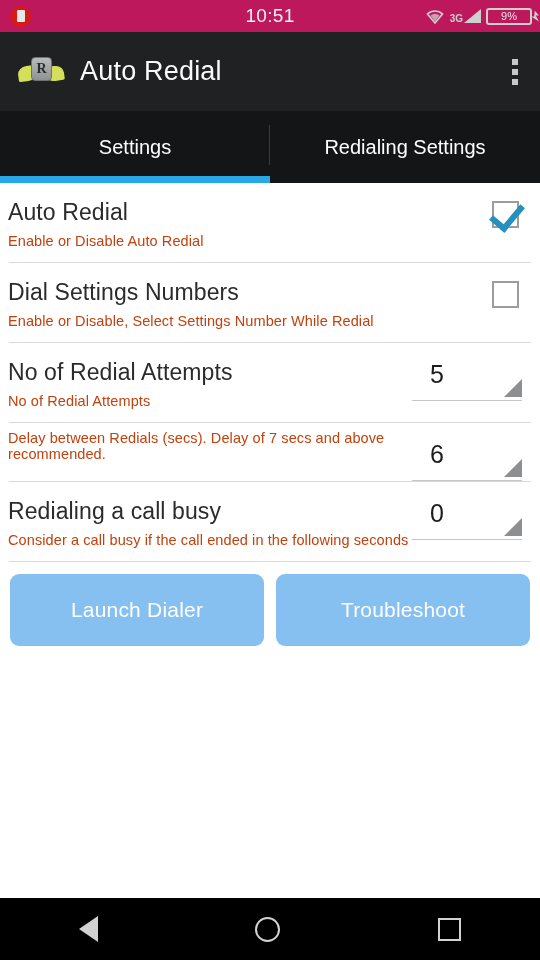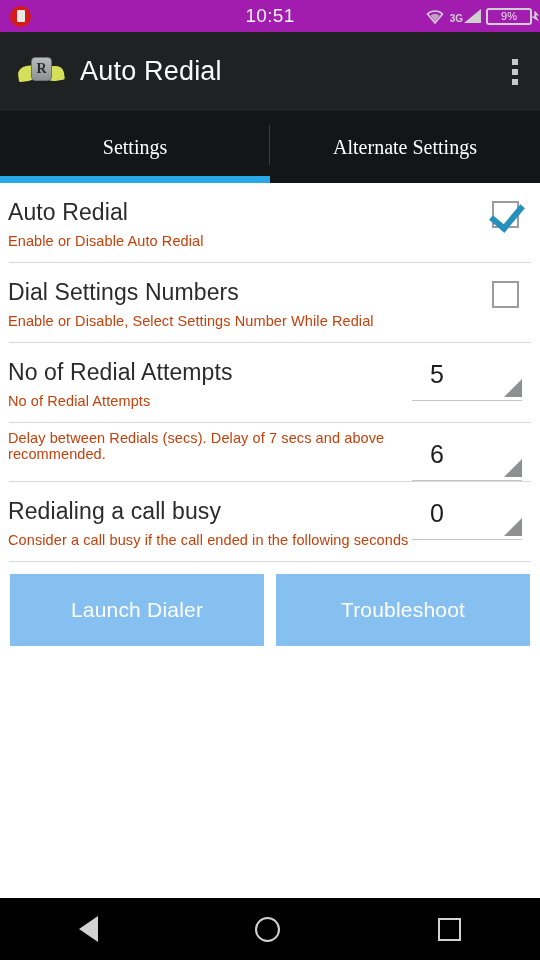--- a/index.html
+++ b/index.html
@@ -7,21 +7,21 @@
     width: 540px; height: 960px;
     background: #ffffff;
     font-family: "Liberation Sans", sans-serif;
     overflow: hidden;
   }
   #screen { position: relative; width: 540px; height: 960px; background: #fff; }
 
   
   .statusbar {
     position: absolute; top: 0; left: 0; width: 540px; height: 32px;
-    background: #a21caf; display: flex; align-items: center;
+    background: #be185d; display: flex; align-items: center;
   }
   .sb-left { display: flex; align-items: center; padding-left: 10px; width: 150px; }
   .sim-icon {
     width: 21px; height: 21px; border-radius: 50%;
     background: #d51a1a; display: flex; align-items: center; justify-content: center;
   }
   .sim-icon .inner { width: 8px; height: 12px; background: #e8e8e8; border-radius: 1px 1px 1px 1px; }
   .sb-clock {
     flex: 1; text-align: center; color: #f2f2f2;
     font-size: 19px; letter-spacing: 0.3px;
@@ -63,21 +63,21 @@
   }
   .app-title {
     margin-left: 16px; color: #fafafa; font-size: 27px; font-weight: normal; letter-spacing: 0.2px;
   }
   .overflow { margin-left: auto; margin-right: 22px; display: flex; flex-direction: column; gap: 4px; }
   .overflow span { display: block; width: 6px; height: 6px; background: #c8c8c8; }
 
   
   .tabbar {
     position: absolute; top: 111px; left: 0; width: 540px; height: 72px;
-    background: #141516; display: flex; font-family: Liberation Serif, serif;
+    background: #141516; display: flex;
   }
   .tab {
     flex: 1; display: flex; align-items: center; justify-content: center;
     color: #ffffff; font-size: 20px; position: relative; height: 72px;
   }
   .tab-sep { position: absolute; top: 14px; right: 0; width: 1px; height: 40px; background: #3a3c3d; }
   .tab .indicator {
     position: absolute; bottom: 0; left: 0; width: 100%; height: 7px; background: #28a8e6;
   }
 
@@ -114,21 +114,21 @@
     color: #1c1c1c; font-size: 25px; position: absolute; left: 18px; top: 3px;
   }
   .spinner .tri {
     position: absolute; right: 0; bottom: 3px; width: 18px; height: 18px;
     background: #8d8f91; clip-path: polygon(100% 0, 100% 100%, 0 100%);
   }
 
   
   .btn-row { display: flex; gap: 12px; padding: 12px 2px 0 2px; }
   .btn {
-    flex: 1; height: 72px; background: #85c0f0; border-radius: 0;
+    flex: 1; height: 72px; background: #85c0f0; border-radius: 9px;
     display: flex; align-items: center; justify-content: center;
     color: #ffffff; font-size: 21px; letter-spacing: 0.2px;
   }
 
   
   .navbar {
     position: absolute; bottom: 0; left: 0; width: 540px; height: 62px;
     background: #000; display: flex; align-items: center; justify-content: space-around;
   }
   .nav-back {
@@ -182,21 +182,21 @@
     </div>
   </div>
 
   <div class="tabbar">
     <div class="tab">
       <span>Settings</span>
       <span class="tab-sep"></span>
       <span class="indicator"></span>
     </div>
     <div class="tab inactive">
-      <span>Alternate Settings</span>
+      <span>Redialing Settings</span>
 
     </div>
   </div>
 
   <div class="content">
 
     <div class="row">
       <div class="row-main">
         <div>
           <div class="row-title">Auto Redial</div>

